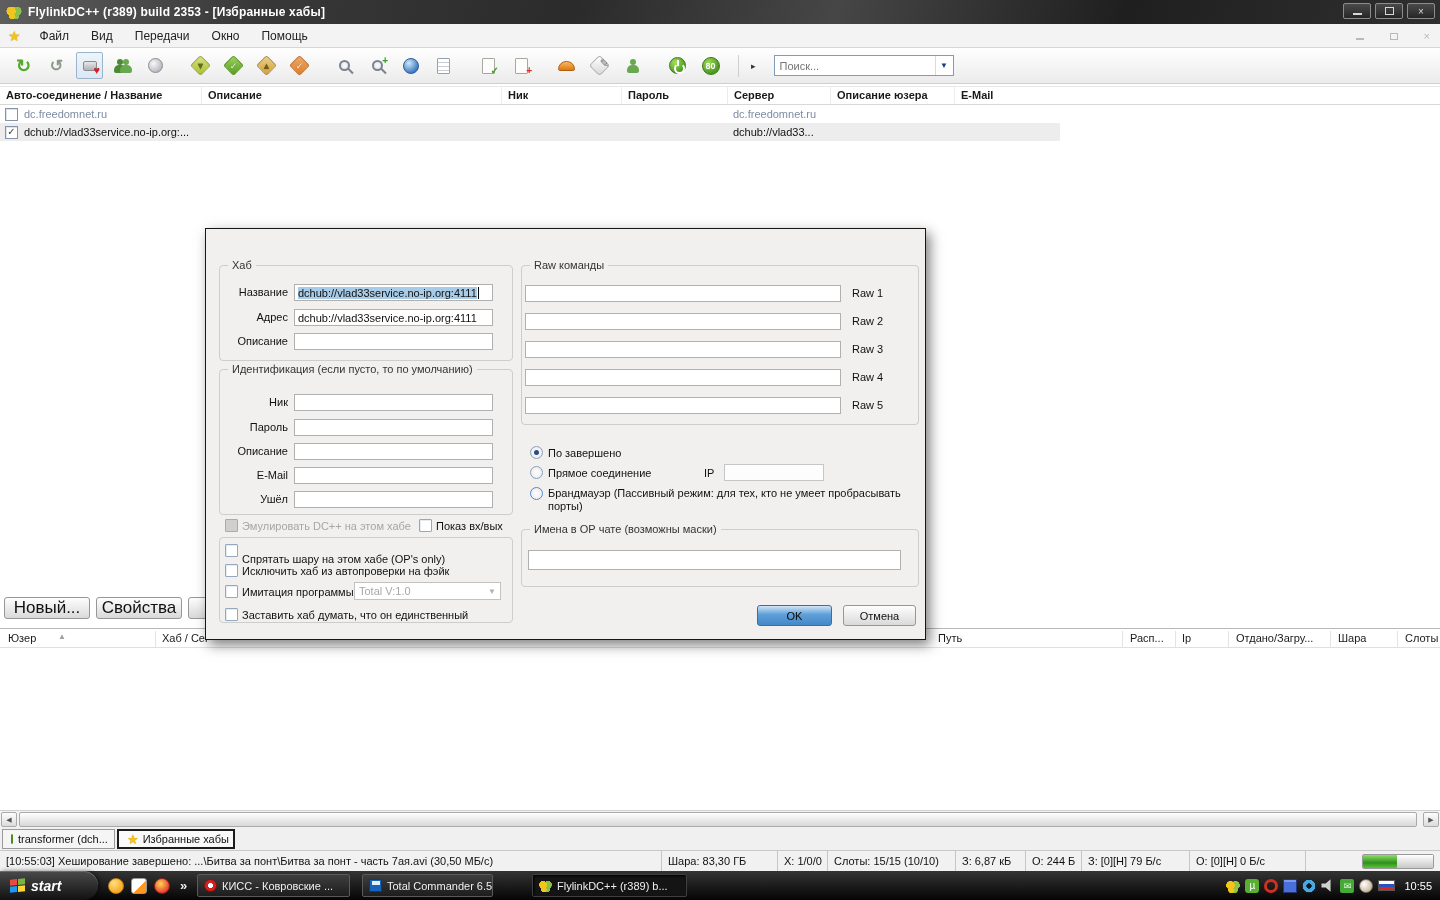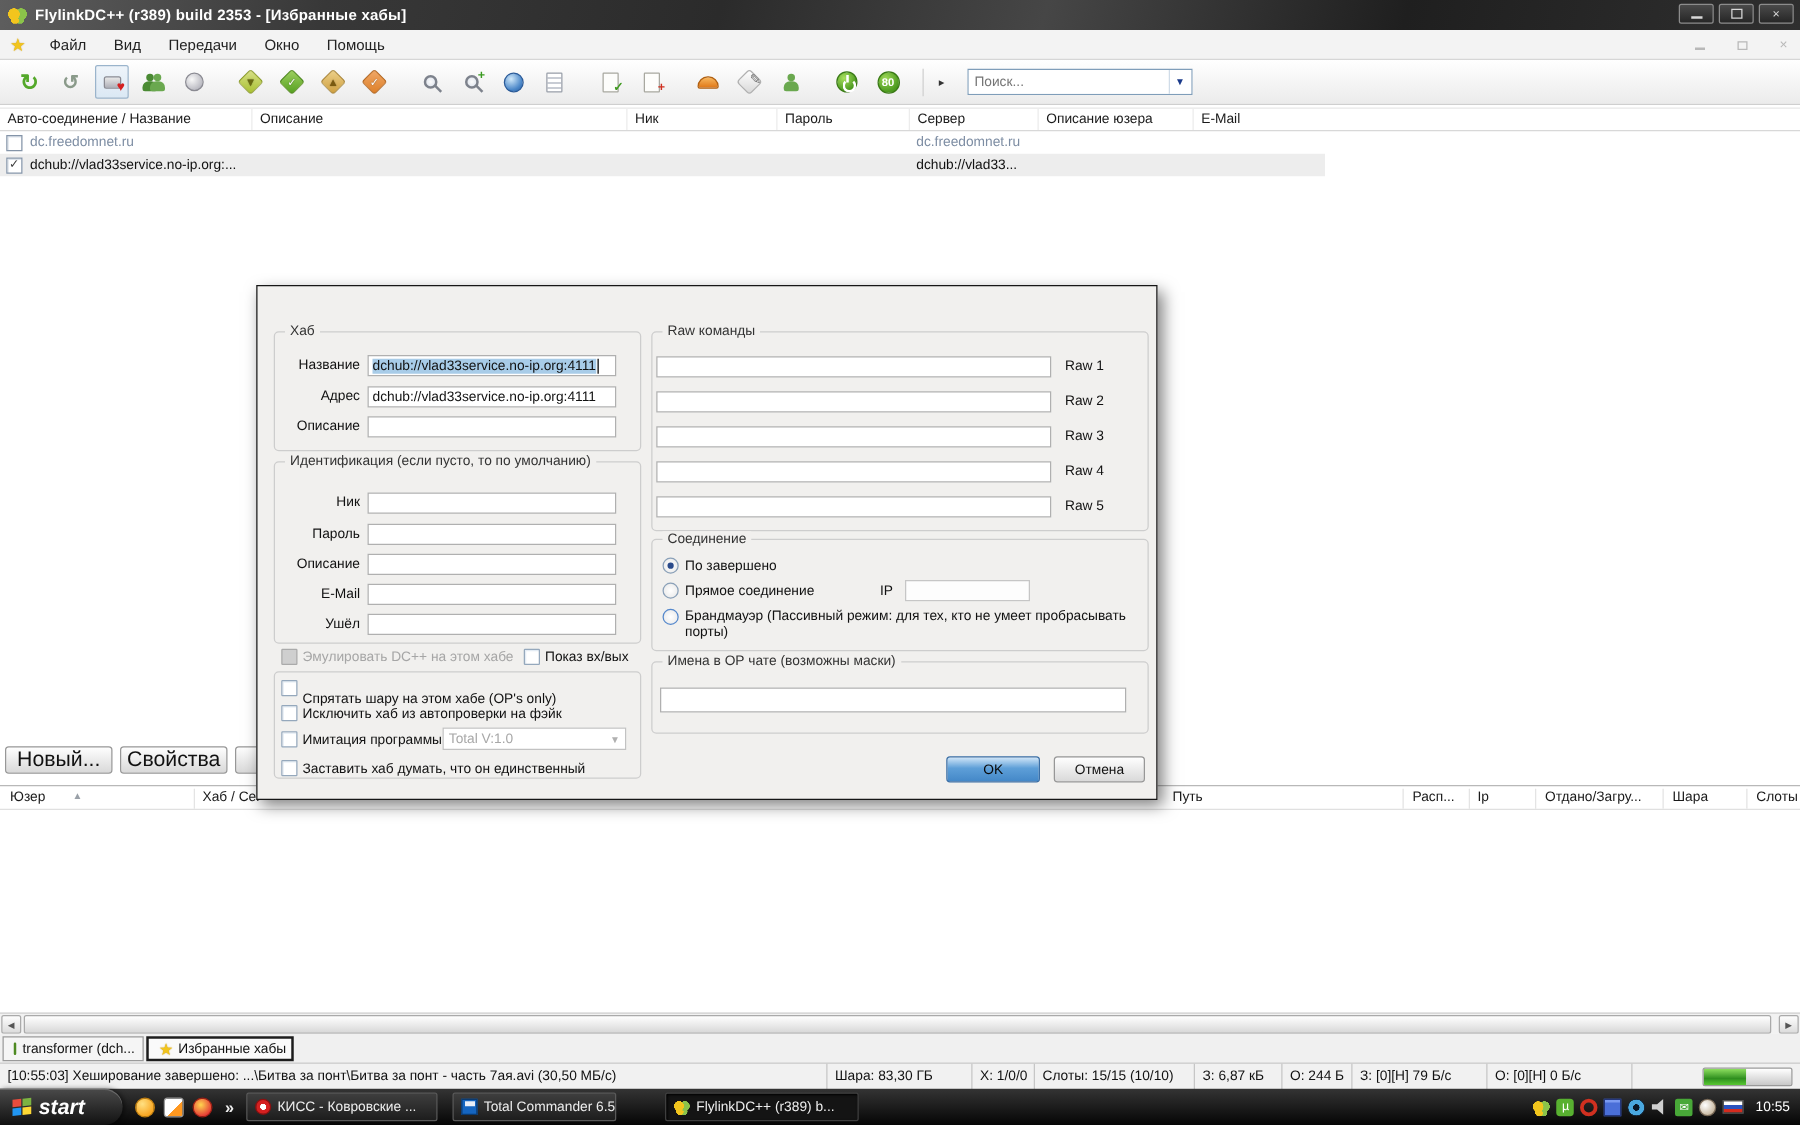--- a/index.html
+++ b/index.html
@@ -74,21 +74,21 @@
              color:#fff; font-size:9px; font-weight:bold; display:flex; align-items:center; justify-content:center; }
   .tb-sep { width:1px; height:22px; background:#cfcfcf; margin:0 8px; }
   .tb-more { font-size:9px; color:#333; padding:4px; }
   .searchbox { display:flex; width:180px; height:21px; border:1px solid #7f9db9; background:#fff; margin-left:14px; }
   .searchbox input { flex:1; border:none; outline:none; font-size:11px; padding:0 5px; color:#333; font-family:"Liberation Sans",sans-serif; }
   .searchbox .drop { width:18px; display:flex; align-items:center; justify-content:center; color:#1a3a8a; font-size:8px; border-left:1px solid #d0dcE8; background:#fff; }
 
   
   .hub-header { position:absolute; left:0; top:86px; width:1440px; height:19px; background:#fff;
                 border-bottom:1px solid #d8d8d8; border-top:1px solid #e8e8e8; display:flex; }
-  .hcell { padding:2px 16px 0 6px; color:#1a1a1a; border-right:1px solid #ececec; overflow:hidden; white-space:nowrap; }
+  .hcell { padding:2px 16px 0 6px; color:#1a1a1a; border-right:1px solid #ececec; overflow:hidden; white-space:nowrap;font-weight:bold; }
   .hub-row { position:absolute; left:0; height:18px; display:flex; align-items:center; }
   .cbx { width:13px; height:13px; border:1px solid #8494a8; background:#fff; margin-left:5px;
          display:flex; align-items:center; justify-content:center; font-size:10px; color:#3c3c3c; line-height:1;
          box-shadow:inset 1px 1px 0 #dde4ec; }
   .hub-name { position:absolute; left:24px; white-space:nowrap; }
   .hub-server { position:absolute; left:733px; white-space:nowrap; }
   .row-offline { color:#7d8da3; }
   .row-sel { background:#ededed; width:1060px; }
 
   
@@ -127,21 +127,21 @@
   .seg.first { border-left:none; }
   .hashwidget { width:72px; height:15px; border:1px solid #999; border-radius:2px; overflow:hidden; display:flex; margin-left:6px; }
   .hash-g { width:34px; background:linear-gradient(#8ee060 0%, #2f8f1f 60%, #58c832 100%); }
   .hash-w { flex:1; background:linear-gradient(#ffffff,#c8c8c8); }
 
   
   .taskbar { position:absolute; left:0; top:871px; width:1440px; height:29px;
              background:linear-gradient(#343434,#050505); display:flex; align-items:center; }
   .startbtn { width:98px; height:29px; border-radius:0 15px 15px 0; background:linear-gradient(#4a4a4a,#111);
               box-shadow:inset 0 1px 0 #6a6a6a, 2px 0 4px rgba(0,0,0,.5); display:flex; align-items:center;
-              padding-left:10px; gap:6px; color:#fff; font-size:17px; font-weight:bold; font-style:italic; }
+              padding-left:10px; gap:6px; color:#fff; font-size:14px; font-weight:bold; font-style:italic; }
   .xpflag { width:15px; height:14px; display:grid; grid-template-columns:7px 7px; grid-template-rows:6px 6px; gap:1px; transform:skewY(-6deg); }
   .xpflag span:nth-child(1){background:#e84c3d;} .xpflag span:nth-child(2){background:#7cb342;}
   .xpflag span:nth-child(3){background:#2196f3;} .xpflag span:nth-child(4){background:#fdd835;}
   .ql { display:flex; align-items:center; gap:7px; margin-left:10px; }
   .qlicon { width:16px; height:16px; border-radius:3px; }
   .ql-ball { border-radius:50%; background:radial-gradient(circle at 35% 30%, #ffe082, #f9a825 70%); border:1px solid #c07f10; }
   .ql-paint { background:linear-gradient(135deg,#ffffff 55%, #ff9820 55%); border:1px solid #999; }
   .ql-fire { border-radius:50%; background:radial-gradient(circle at 40% 35%, #ffd54f, #e53935 75%); border:1px solid #9a1f15; }
   .ql-more { color:#eee; font-weight:bold; font-size:13px; margin-left:3px; }
   .taskbtn { position:absolute; top:3px; height:23px; background:linear-gradient(#3e3e3e,#1d1d1d); border:1px solid #5a5a5a;
@@ -501,23 +501,20 @@
     <span class="rawlbl" style="left:646px; top:58px">Raw 1</span>
     <input class="fld" style="left: 319px; top: 84px; width: 316px;">
     <span class="rawlbl" style="left:646px; top:86px">Raw 2</span>
     <input class="fld" style="left: 319px; top: 112px; width: 316px;">
     <span class="rawlbl" style="left:646px; top:114px">Raw 3</span>
     <input class="fld" style="left: 319px; top: 140px; width: 316px;">
     <span class="rawlbl" style="left:646px; top:142px">Raw 4</span>
     <input class="fld" style="left: 319px; top: 168px; width: 316px;">
     <span class="rawlbl" style="left:646px; top:170px">Raw 5</span>
 
-    <div class="group" style="left:315px; top:202px; width:398px; height:90px">
-      <span class="group-label">Соединение</span>
-    </div>
     <span class="radio on" style="left:324px; top:217px"></span>
     <span class="dclbl" style="left:342px; top:218px">По завершено</span>
     <span class="radio" style="left:324px; top:237px"></span>
     <span class="dclbl" style="left:342px; top:238px">Прямое соединение</span>
     <span class="dclbl" style="left:498px; top:238px">IP</span>
     <input class="fld" style="left: 518px; top: 235px; width: 100px; background: rgb(253, 253, 253); border-color: rgb(198, 198, 198);">
     <span class="radio blue" style="left:324px; top:258px"></span>
     <span class="dclbl" style="left:342px; top:258px; width:356px; white-space:normal; line-height:13px">Брандмауэр (Пассивный режим: для тех, кто не умеет пробрасывать порты)</span>
 
     <div class="group" style="left:315px; top:300px; width:398px; height:58px">

